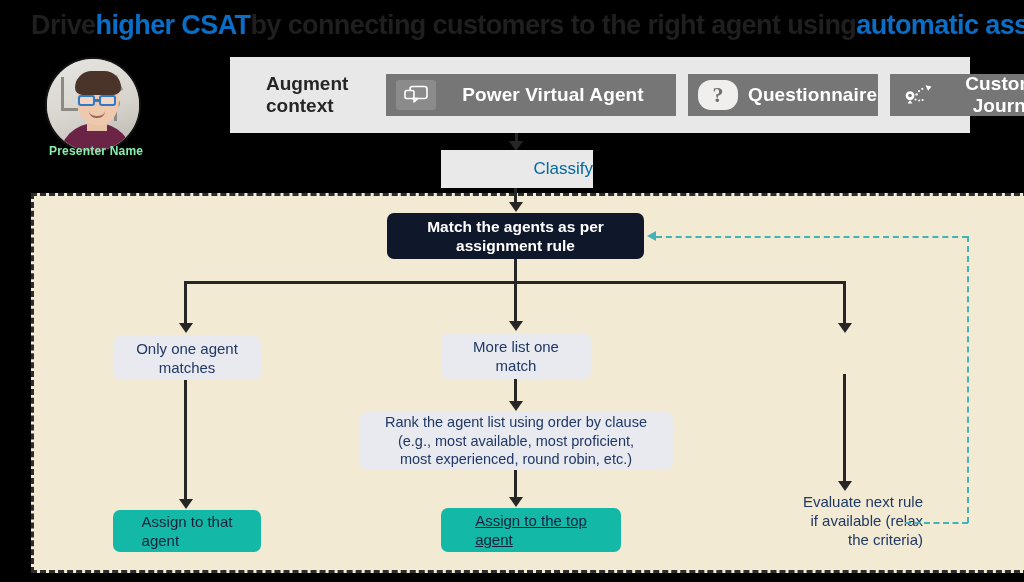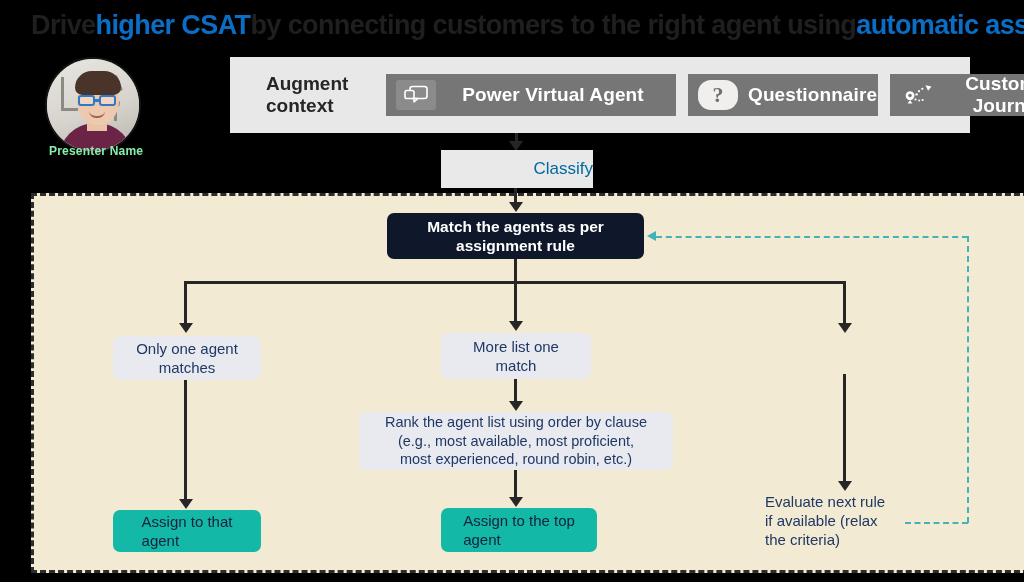--- a/index.html
+++ b/index.html
@@ -201,38 +201,38 @@
   #node-more-than { left: 416px; top: 333px; width: 150px; height: 46px; }
   #node-no-agents { left: 744px; top: 336px; width: 150px; height: 38px; }
   #node-rank      { left: 334px; top: 412px; width: 314px; height: 58px;
                     font-size: 14.5px; line-height: 1.3; }
 
   
   .plain-node {
     position: absolute;
     left: 740px; top: 492px;
     width: 158px;
-    text-align: left;
+    text-align: right;
     color: #1f3864;
     font-size: 15px;
     line-height: 1.28;
   }
 
   
   .green-node {
     position: absolute;
     background: #14b8a6;
     border-radius: 7px;
     display: flex; align-items: center; justify-content: center;
     color: #14213d;
     font-size: 15px;
     line-height: 1.28;
   }
   #node-assign-that { left: 88px;  top: 510px; width: 148px; height: 42px; }
-  #node-assign-top  { left: 416px; top: 508px; width: 156px; height: 44px; }
+  #node-assign-top  { left: 416px; top: 508px; width: 180px; height: 44px; text-decoration: underline; }
 
   
   .teal-h, .teal-v { position: absolute; }
   .teal-h { border-top: 2.5px dashed #43b3b8; height: 0; }
   .teal-v { border-left: 2.5px dashed #43b3b8; width: 0; }
   .teal-arrow {
     position: absolute;
     width: 0; height: 0;
     border-top: 5.5px solid transparent;
     border-bottom: 5.5px solid transparent;

